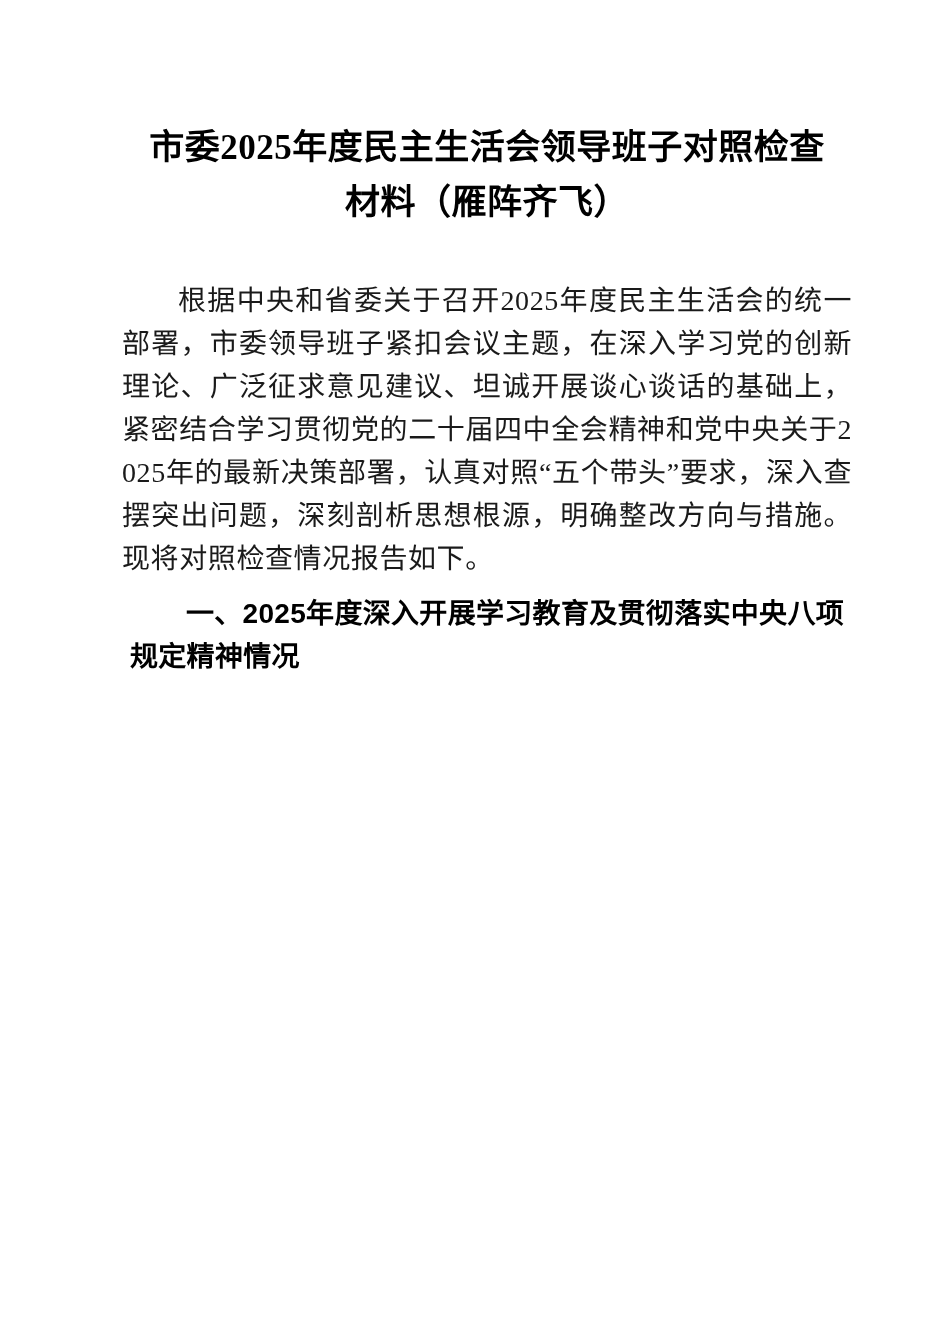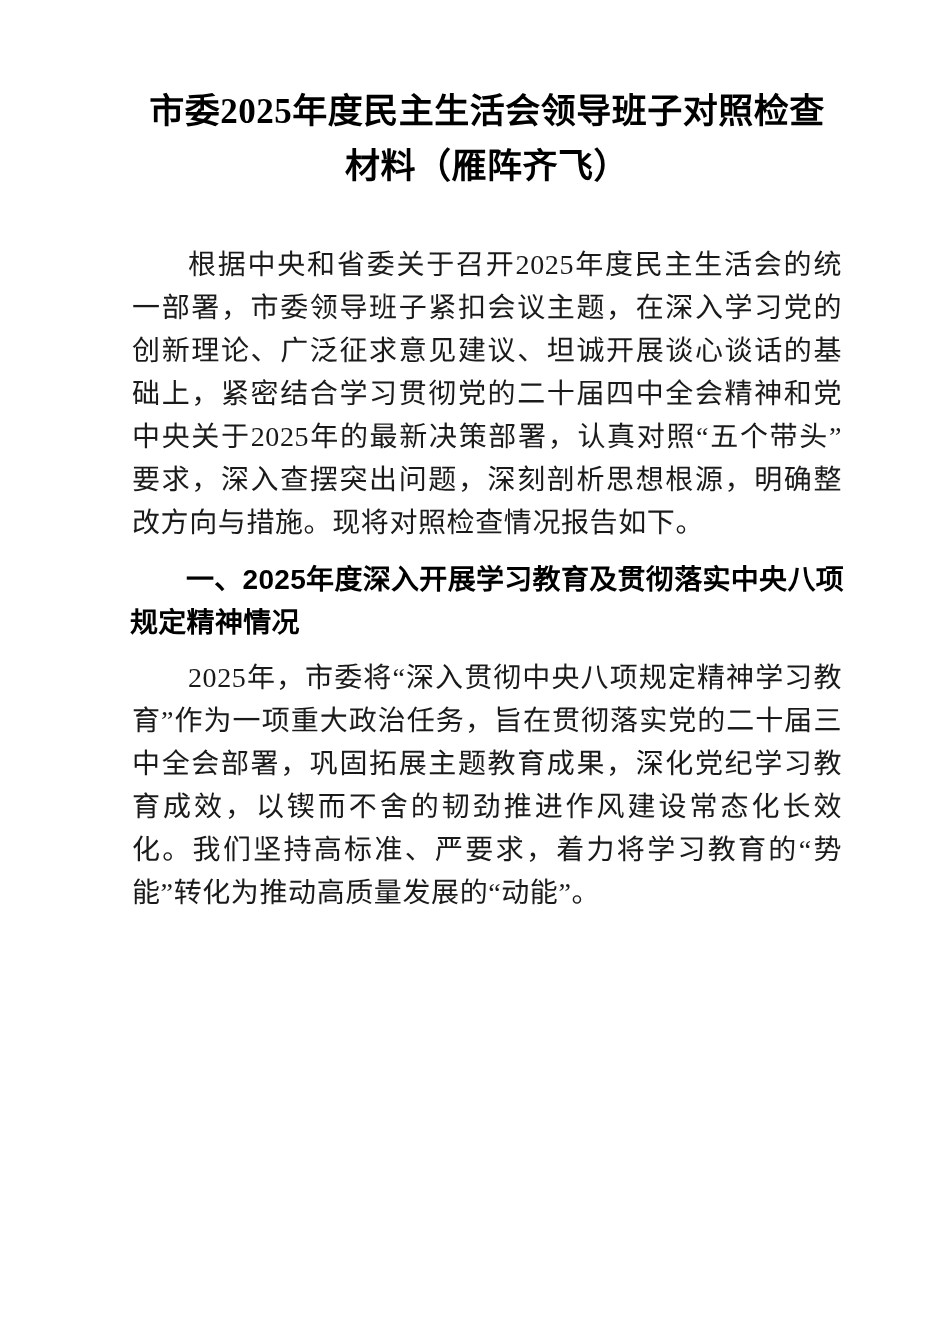--- a/index.html
+++ b/index.html
@@ -29,38 +29,38 @@
   
   .doc-title {
     font-family: "Liberation Serif", "DejaVu Serif", serif;
     font-weight: bold;
     font-size: 35px;
     line-height: 55px;
     text-align: center;
     color: #000000;
     letter-spacing: 0.5px;
     margin: 0;
-    padding-top: 84px;
+    padding-top: 120px;
     word-break: break-all;
   }
 
   .title-line {
     display: block;
   }
 
   
   .para {
     font-family: "Liberation Serif", "DejaVu Serif", serif;
     font-size: 28px;
     line-height: 43px;
     color: #1a1a1a;
     text-align: justify;
     text-justify: inter-ideograph;
     text-indent: 2em;
-    margin: 14px;
+    margin: 4px;
     word-break: break-all;
     letter-spacing: 0.6px;
   }
 
   .para-first {
     margin-top: 49px;
   }
 
   .para-after-heading {
     margin-top: 0px;
@@ -94,17 +94,16 @@
 
     <h1 class="doc-title">
       <span class="title-line">市委2025年度民主生活会领导班子对照检查</span>
       <span class="title-line">材料（雁阵齐飞）</span>
     </h1>
 
     <p class="para para-first">根据中央和省委关于召开2025年度民主生活会的统一部署，市委领导班子紧扣会议主题，在深入学习党的创新理论、广泛征求意见建议、坦诚开展谈心谈话的基础上，紧密结合学习贯彻党的二十届四中全会精神和党中央关于2025年的最新决策部署，认真对照“五个带头”要求，深入查摆突出问题，深刻剖析思想根源，明确整改方向与措施。现将对照检查情况报告如下。</p>
 
     <h2 class="section-heading">一、2025年度深入开展学习教育及贯彻落实中央八项规定精神情况</h2>
 
-    <p class="para para-after-heading">2025年，市委将“深入贯彻中央八项规定精神学习教育”作为一项重大政治任务，旨在贯彻落实党的二十届三中全会部署，巩固拓展主题教育成果，深化党纪学习教育成效，以锲而不舍的韧劲推进作风建设常态化长效化。我们坚持高标准、严要求，着力将学习教育的“势能”转化为推动高质量发展的“动能”。</p>
 
 
   </div>
 </div>
 
 </body></html>

